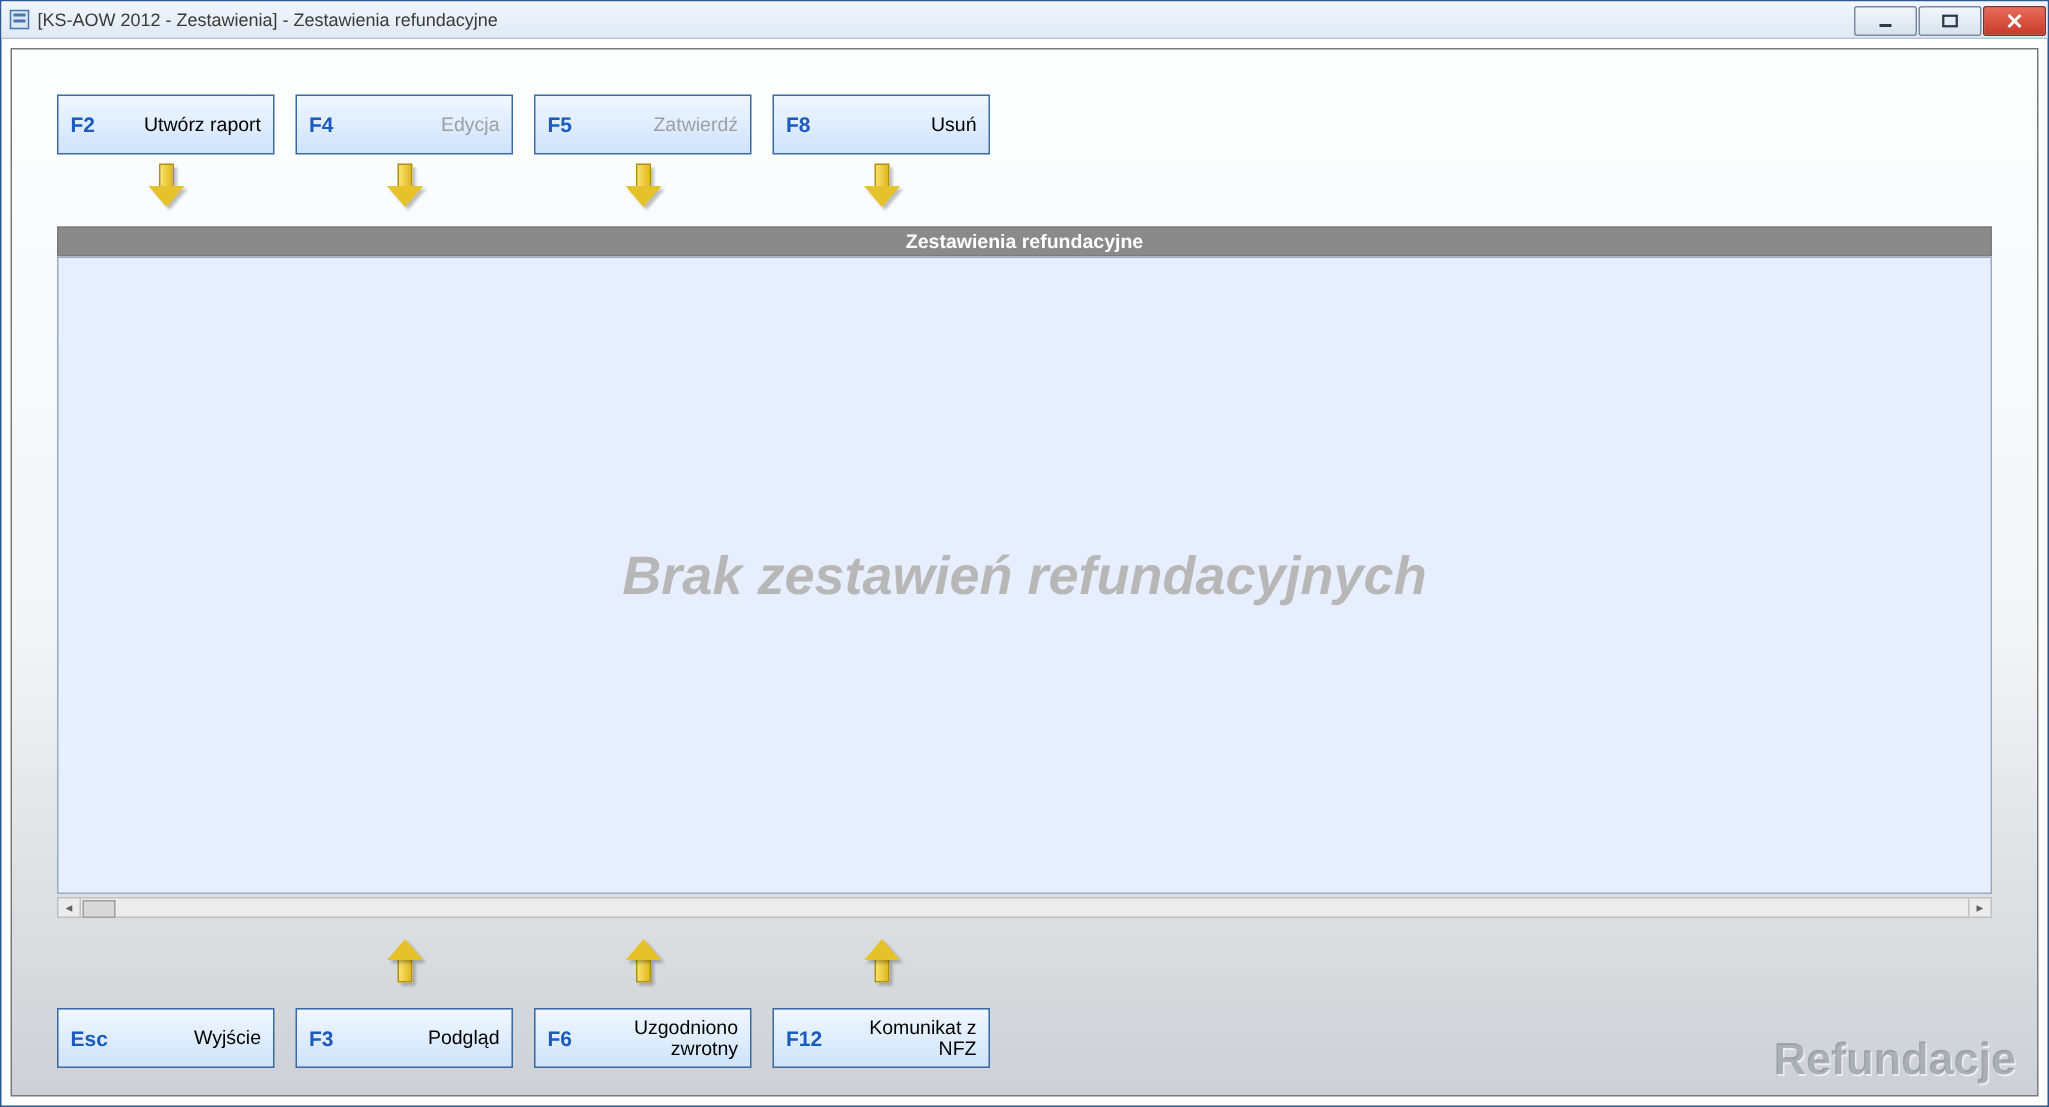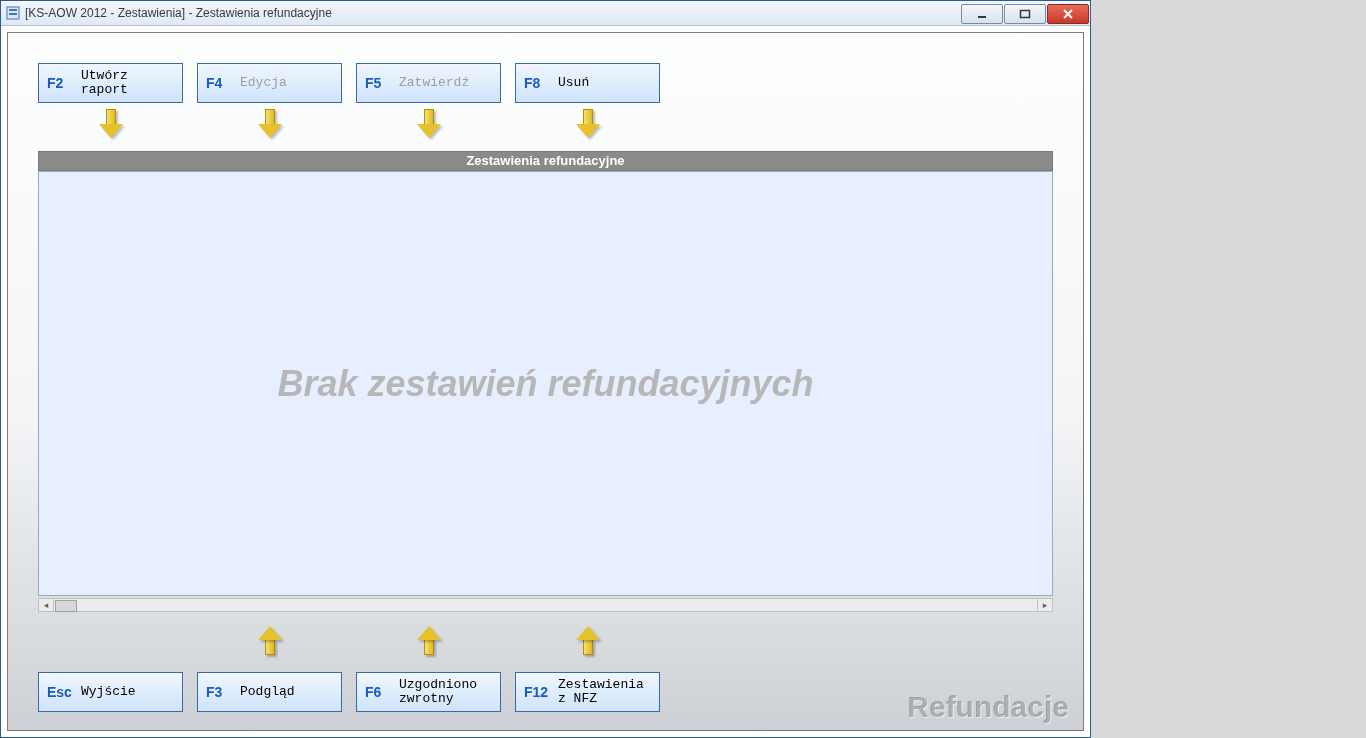--- a/index.html
+++ b/index.html
@@ -5,21 +5,21 @@
   html, body {
     margin: 0;
     padding: 0;
     width: 1366px;
     height: 738px;
     font-family: Tahoma, Arial, sans-serif;
     background: #d9d9d9;
     overflow: hidden;
   }
   .window {
-    width: 1091px;
+    width: 1366px;
     height: 738px;
     box-sizing: border-box;
     border: 1px solid #2b5b8c;
     background: #fff;
     display: flex;
     flex-direction: column;
   }
   .titlebar {
     flex: 0 0 24px;
     background: linear-gradient(#f1f6fb, #dfe9f5);
@@ -108,23 +108,22 @@
   }
   .fbtn .fkey {
     color: #1a5bbd;
     font-weight: bold;
     width: 34px;
     text-align: left;
     font-size: 14px;
   }
   .fbtn .flabel {
     flex: 1;
-    text-align: left;
+    text-align: right;
     line-height: 1.1;
-    font-family: Liberation Mono, monospace;
   }
   .fbtn.disabled .flabel { color: #9aa0a6; }
   .fbtn.disabled .fkey  { color: #1a5bbd; }
 
   .arrow-row-top {
     position: absolute;
     left: 30px;
     top: 72px;
     display: flex;
     gap: 14px;
@@ -363,19 +362,19 @@
         <div class="fbtn">
           <span class="fkey">F3</span>
           <span class="flabel">Podgląd</span>
         </div>
         <div class="fbtn">
           <span class="fkey">F6</span>
           <span class="flabel">Uzgodniono zwrotny</span>
         </div>
         <div class="fbtn">
           <span class="fkey">F12</span>
-          <span class="flabel">Zestawienia z NFZ</span>
+          <span class="flabel">Komunikat z NFZ</span>
         </div>
       </div>
 
     <div class="watermark">Refundacje</div>
   </div>
 </div>
 
 </body></html>

